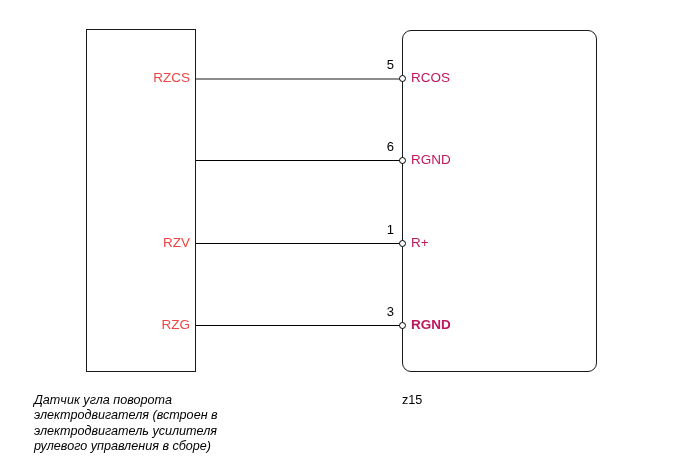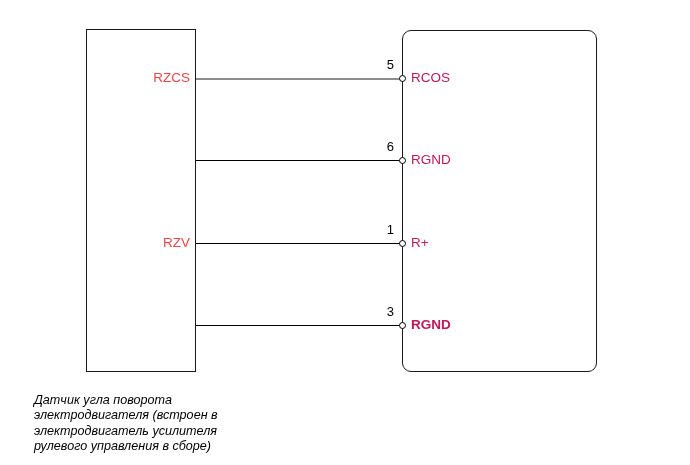--- a/index.html
+++ b/index.html
@@ -137,28 +137,30 @@
   <div class="pin-number" style="left:372px; top:140px; width:22px;">6</div>
   <div class="terminal" style="left:399px; top:156.5px;"></div>
   <div class="right-pin-label" style="left:411px; top:153px;">RGND</div>
 
   <div class="left-pin-label" style="left:80px; top:236px;">RZV</div>
   <div class="wire" style="left:196px; top:243px; width:207px;"></div>
   <div class="pin-number" style="left:372px; top:223px; width:22px;">1</div>
   <div class="terminal" style="left:399px; top:239.5px;"></div>
   <div class="right-pin-label" style="left:411px; top:236px;">R+</div>
 
+  <div class="left-pin-label" style="left:80px; top:318px;">RZG</div>
   <div class="wire" style="left:196px; top:325px; width:207px;"></div>
   <div class="pin-number" style="left:372px; top:305px; width:22px;">3</div>
   <div class="terminal" style="left:399px; top:321.5px;"></div>
   <div class="right-pin-label" style="left:411px; top:318px;font-weight:bold;">RGND</div>
 
   <div class="caption" id="left-caption">
     <span class="caption-text">Датчик угла поворота
 электродвигателя (встроен в
 электродвигатель усилителя
 рулевого управления в сборе)</span>
   </div>
 
   <div class="caption" id="right-caption">
+    <span class="caption-code">z15</span>
   </div>
 
 </div>
 
 </body></html>

